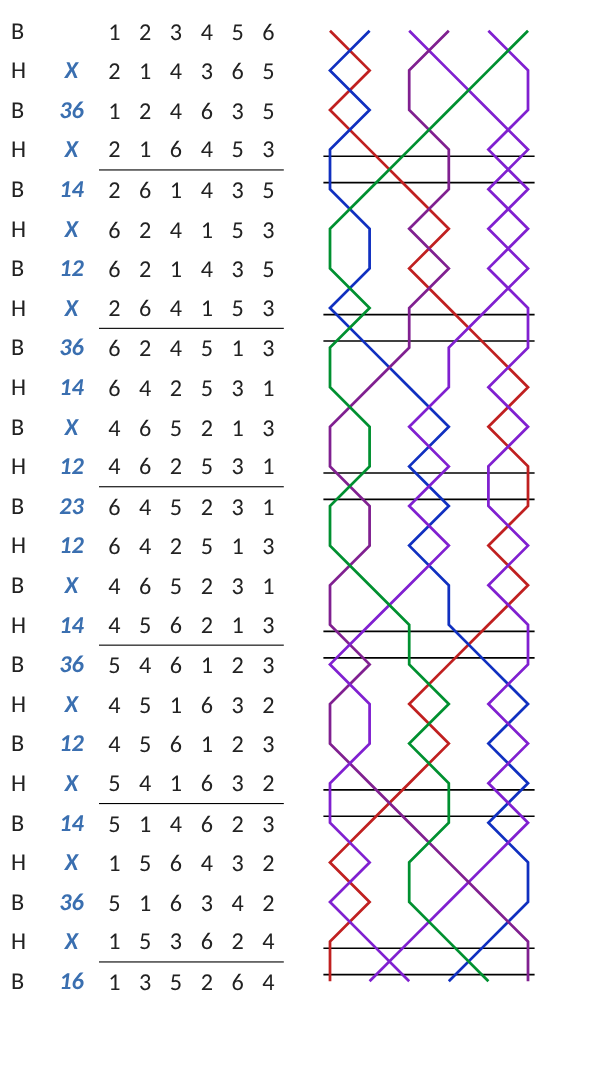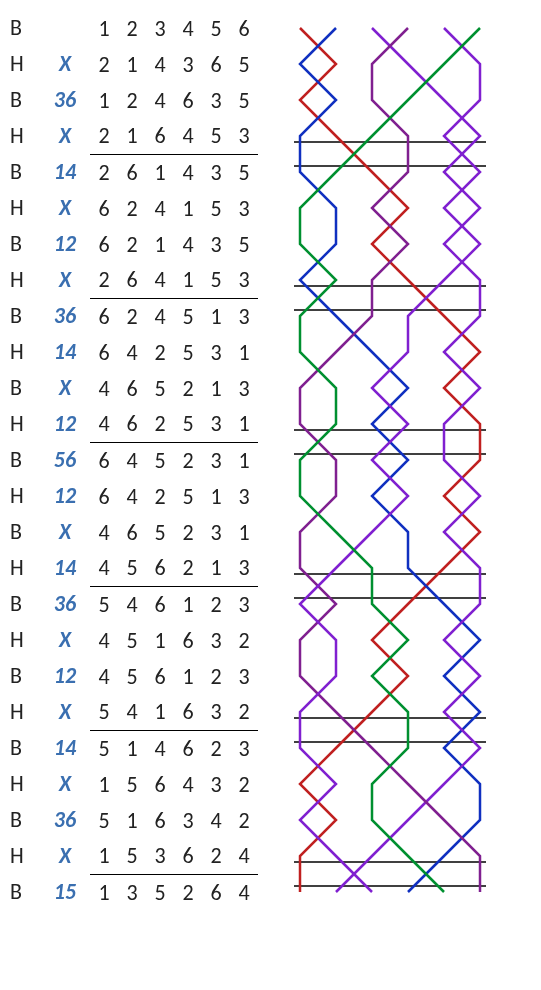--- a/index.html
+++ b/index.html
@@ -196,21 +196,21 @@
           <div class="bell">4</div>
           <div class="bell">6</div>
           <div class="bell">2</div>
           <div class="bell">5</div>
           <div class="bell">3</div>
           <div class="bell">1</div>
         </div>
       </div>
       <div class="row">
         <div class="hand">B</div>
-        <div class="pn">56</div>
+        <div class="pn">23</div>
         <div class="bells">
           <div class="bell">6</div>
           <div class="bell">4</div>
           <div class="bell">5</div>
           <div class="bell">2</div>
           <div class="bell">3</div>
           <div class="bell">1</div>
         </div>
       </div>
       <div class="row">
@@ -340,21 +340,21 @@
           <div class="bell">1</div>
           <div class="bell">5</div>
           <div class="bell">3</div>
           <div class="bell">6</div>
           <div class="bell">2</div>
           <div class="bell">4</div>
         </div>
       </div>
       <div class="row">
         <div class="hand">B</div>
-        <div class="pn">15</div>
+        <div class="pn">16</div>
         <div class="bells">
           <div class="bell">1</div>
           <div class="bell">3</div>
           <div class="bell">5</div>
           <div class="bell">2</div>
           <div class="bell">6</div>
           <div class="bell">4</div>
         </div>
       </div>
     </div>

